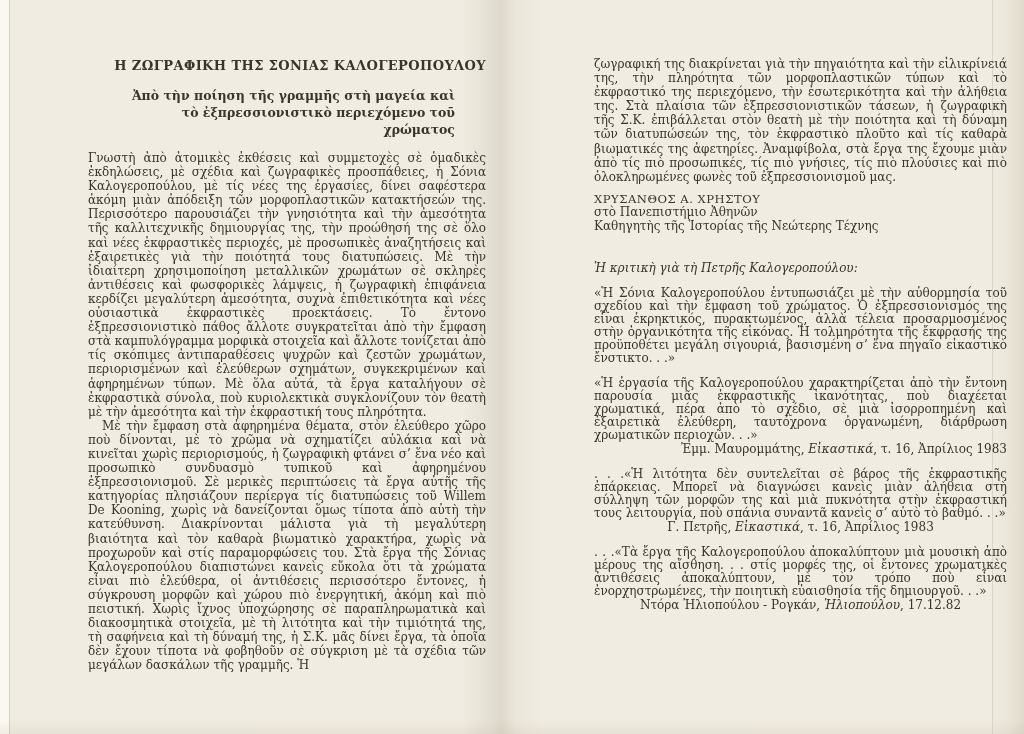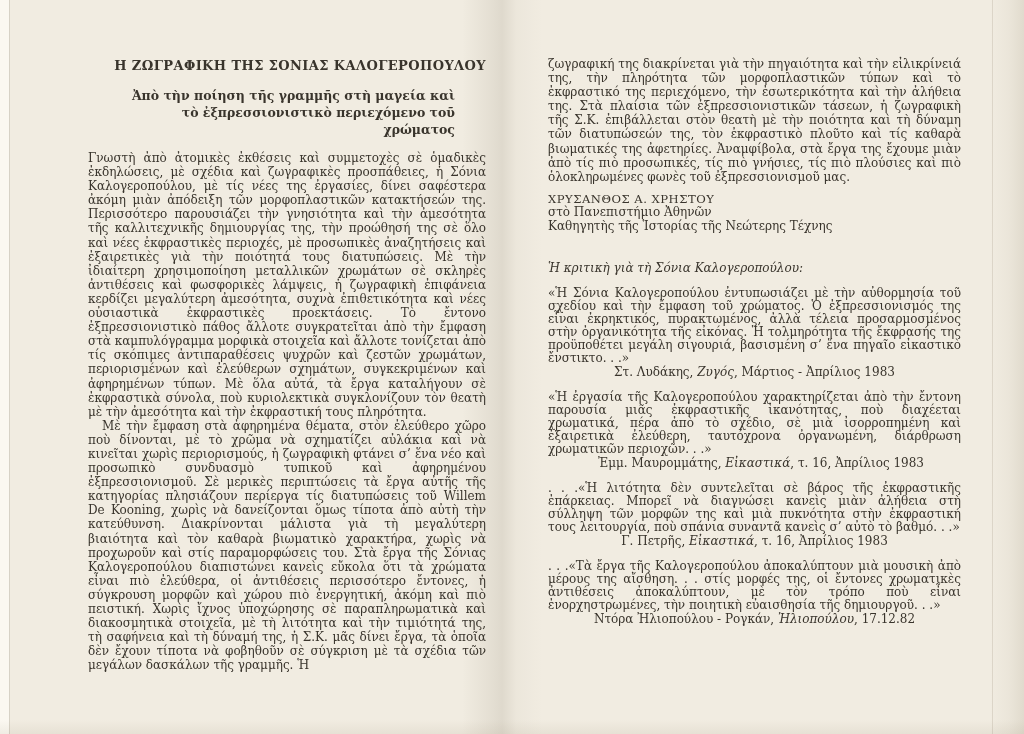--- a/index.html
+++ b/index.html
@@ -58,21 +58,21 @@
       rgba(140, 128, 102, 0) 0%,
       rgba(140, 128, 102, 0.10) 100%);
   }
 
   
   .page {
     position: absolute;
     top: 0;
   }
   .page-left  { left: 88px;  width: 398px; }
-  .page-right { left: 548px; width: 413px; }
+  .page-right { left: 594px; width: 413px; }
 
   .doc-title {
     margin: 58px 0 0 0;
     text-align: right;
     font-weight: bold;
     font-size: 13px;
     letter-spacing: 0.4px;
     line-height: 16px;
   }
   .doc-subtitle {
@@ -116,21 +116,21 @@
     font-size: 12px;
     line-height: 13px;
     text-align: justify;
   }
   .review .attr {
     font-size: 12px;
     line-height: 14.1px;
     text-align: center;
   }
   .review .attr.attr-left {
-    text-align: center;
+    text-align: right;
     text-indent: 13px;
   }
   .it { font-style: italic; }
 </style>
 </head>
 <body>
 
 <div class="scan-edge-left"></div>
 <div class="fold-shadow"></div>
 <div class="scan-edge-right"></div>
@@ -148,25 +148,24 @@
 
 <div class="page page-right">
   <div class="body-text continuation">ζωγραφική της διακρίνεται γιὰ τὴν πηγαιότητα καὶ τὴν εἰλικρίνειά της, τὴν πληρότητα τῶν μορφοπλαστικῶν τύπων καὶ τὸ ἐκφραστικό της περιεχόμενο, τὴν ἐσωτερικότητα καὶ τὴν ἀλήθεια της. Στὰ πλαίσια τῶν ἐξπρεσσιονιστικῶν τάσεων, ἡ ζωγραφικὴ τῆς Σ.Κ. ἐπιβάλλεται στὸν θεατὴ μὲ τὴν ποιότητα καὶ τὴ δύναμη τῶν διατυπώσεών της, τὸν ἐκφραστικὸ πλοῦτο καὶ τίς καθαρὰ βιωματικές της ἀφετηρίες. Ἀναμφίβολα, στὰ ἔργα της ἔχουμε μιὰν ἀπὸ τίς πιὸ προσωπικές, τίς πιὸ γνήσιες, τίς πιὸ πλούσιες καὶ πιὸ ὁλοκληρωμένες φωνὲς τοῦ ἐξπρεσσιονισμοῦ μας.</div>
 
   <div class="signature">
     <div class="sig-name">ΧΡΥΣΑΝΘΟΣ Α. ΧΡΗΣΤΟΥ</div>
     <div class="sig-role">στὸ Πανεπιστήμιο Ἀθηνῶν</div>
     <div class="sig-role">Καθηγητὴς τῆς Ἱστορίας τῆς Νεώτερης Τέχνης</div>
   </div>
 
-  <div class="reviews-heading">Ἡ κριτικὴ γιὰ τὴ Σόνια Καλογεροπούλου:</div>
+  <div class="reviews-heading">Ἡ κριτικὴ γιὰ τὴ Πετρῆς Καλογεροπούλου:</div>
 
   <div class="review">
     <div class="quote">«Ἡ Σόνια Καλογεροπούλου ἐντυπωσιάζει μὲ τὴν αὐθορμησία τοῦ σχεδίου καὶ τὴν ἔμφαση τοῦ χρώματος. Ὁ ἐξπρεσσιονισμός της εἶναι ἐκρηκτικός, πυρακτωμένος, ἀλλὰ τέλεια προσαρμοσμένος στὴν ὀργανικότητα τῆς εἰκόνας. Ἡ τολμηρότητα τῆς ἔκφρασής της προϋποθέτει μεγάλη σιγουριά, βασισμένη σ’ ἕνα πηγαῖο εἰκαστικὸ ἔνστικτο. . .»</div>
-    <div class="attr"><span>Στ. Λυδάκης, </span><span class="it">Ζυγός</span><span>, Μάρτιος - Ἀπρίλιος 1983</span></div>
   </div>
 
   <div class="review">
     <div class="quote">«Ἡ ἐργασία τῆς Καλογεροπούλου χαρακτηρίζεται ἀπὸ τὴν ἔντονη παρουσία μιᾶς ἐκφραστικῆς ἱκανότητας, ποὺ διαχέεται χρωματικά, πέρα ἀπὸ τὸ σχέδιο, σὲ μιὰ ἰσορροπημένη καὶ ἐξαιρετικὰ ἐλεύθερη, ταυτόχρονα ὀργανωμένη, διάρθρωση χρωματικῶν περιοχῶν. . .»</div>
     <div class="attr attr-left"><span>Ἐμμ. Μαυρομμάτης, </span><span class="it">Εἰκαστικά</span><span>, τ. 16, Ἀπρίλιος 1983</span></div>
   </div>
 
   <div class="review">
     <div class="quote">. . .«Ἡ λιτότητα δὲν συντελεῖται σὲ βάρος τῆς ἐκφραστικῆς ἐπάρκειας. Μπορεῖ νὰ διαγνώσει κανεὶς μιὰν ἀλήθεια στὴ σύλληψη τῶν μορφῶν της καὶ μιὰ πυκνότητα στὴν ἐκφραστική τους λειτουργία, ποὺ σπάνια συναντᾶ κανεὶς σ’ αὐτὸ τὸ βαθμό. . .»</div>
     <div class="attr"><span>Γ. Πετρῆς, </span><span class="it">Εἰκαστικά</span><span>, τ. 16, Ἀπρίλιος 1983</span></div>

